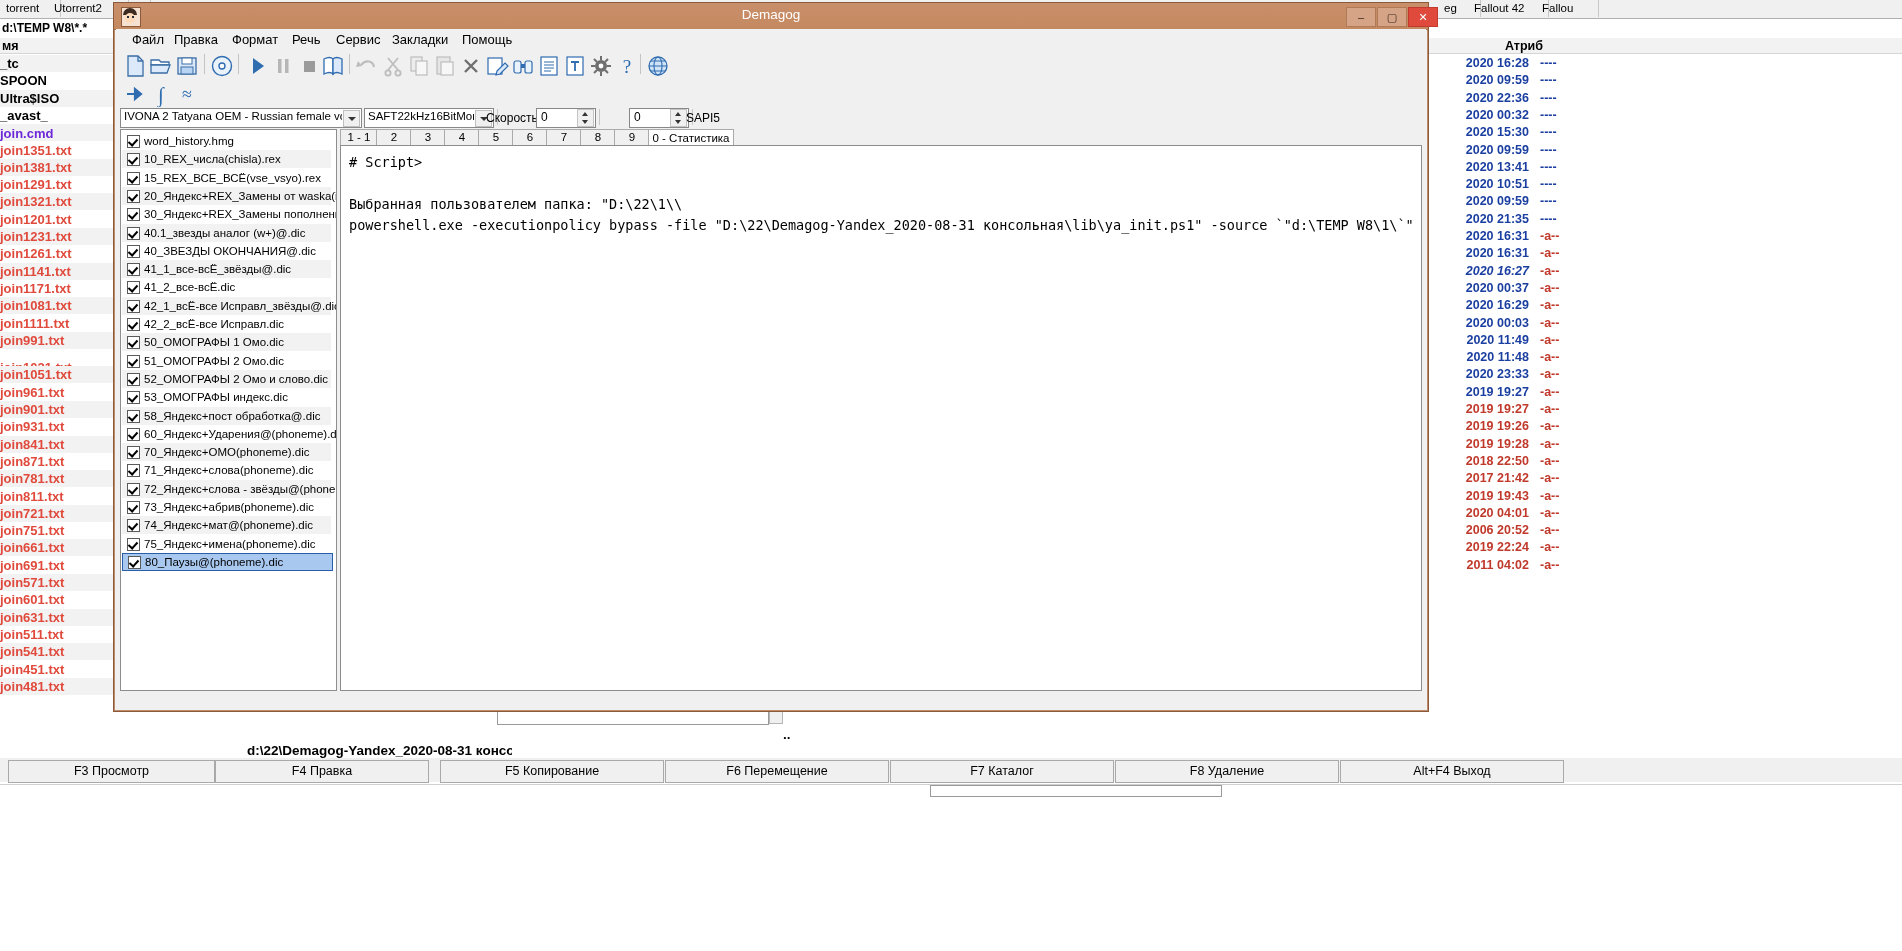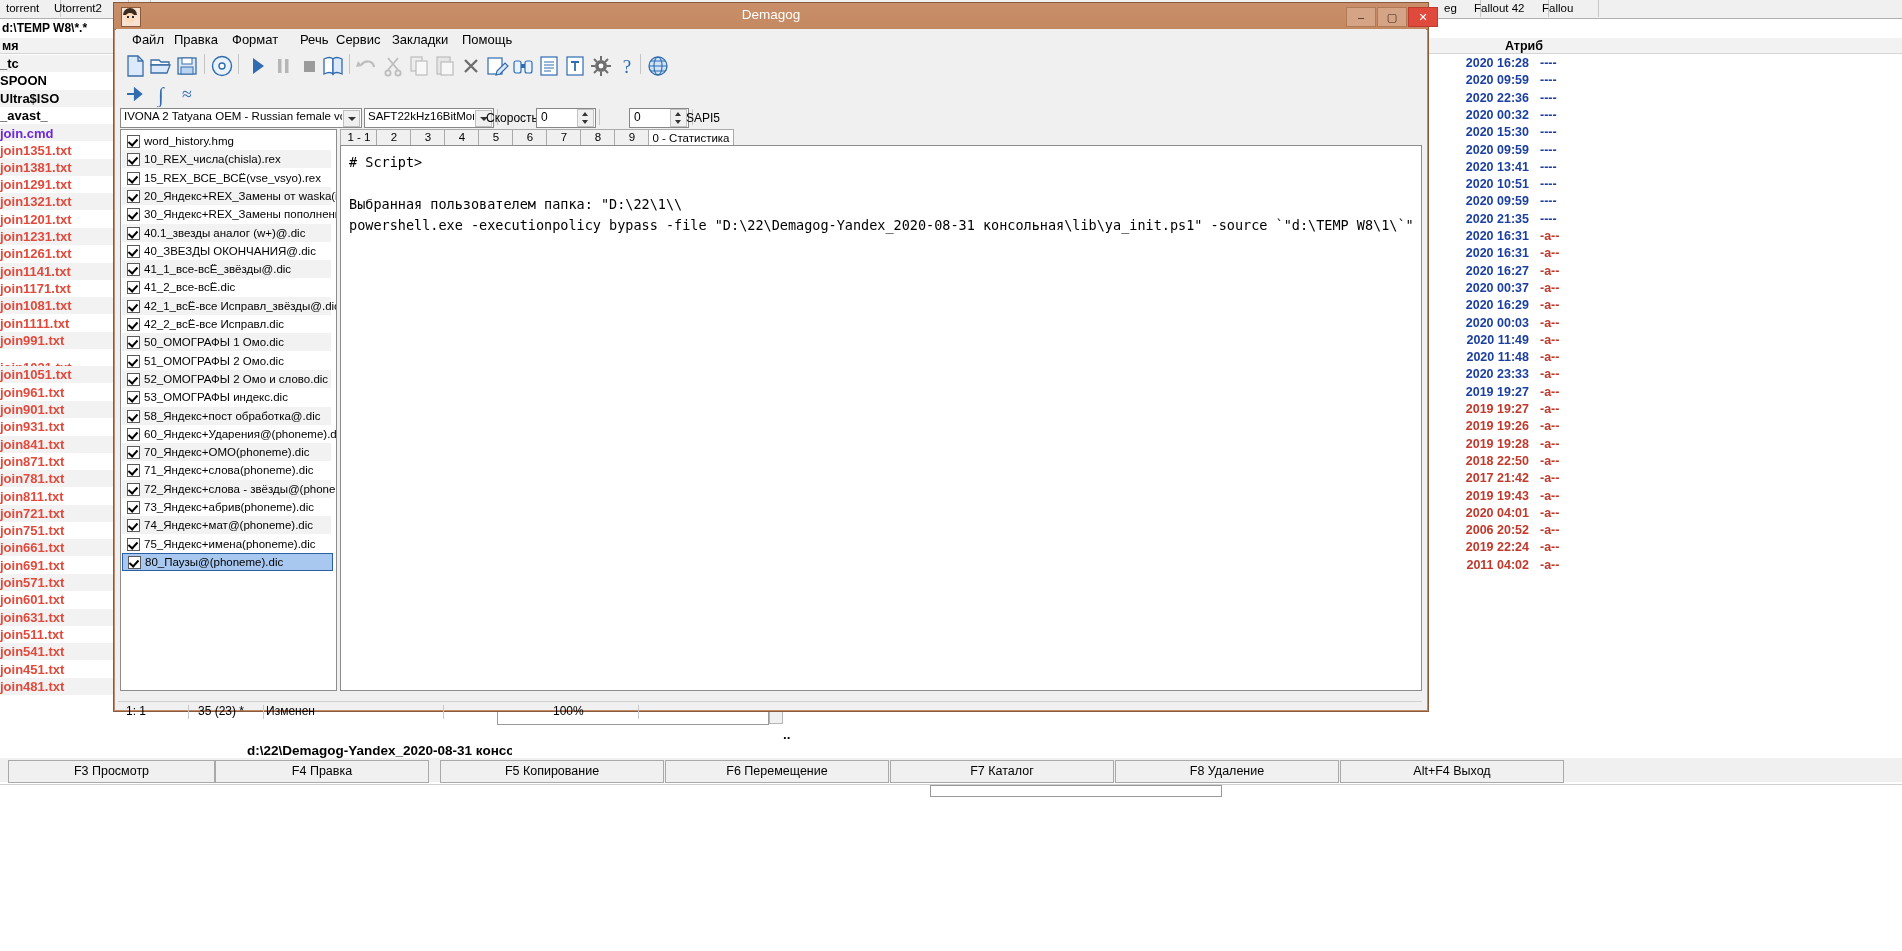--- a/index.html
+++ b/index.html
@@ -223,21 +223,21 @@
     <div class="rdate" style="left: 1424px; width: 105px; top: 177.1px; color: rgb(27, 63, 160);">2020 10:51</div>
     <div class="rattr" style="left: 1540px; top: 177.1px; color: rgb(27, 63, 160);">----</div>
     <div class="rdate" style="left: 1424px; width: 105px; top: 194.4px; color: rgb(27, 63, 160);">2020 09:59</div>
     <div class="rattr" style="left: 1540px; top: 194.4px; color: rgb(27, 63, 160);">----</div>
     <div class="rdate" style="left: 1424px; width: 105px; top: 211.7px; color: rgb(27, 63, 160);">2020 21:35</div>
     <div class="rattr" style="left: 1540px; top: 211.7px; color: rgb(27, 63, 160);">----</div>
     <div class="rdate" style="left: 1424px; width: 105px; top: 229px; color: rgb(27, 63, 160);">2020 16:31</div>
     <div class="rattr" style="left: 1540px; top: 229px; color: rgb(192, 57, 43);">-a--</div>
     <div class="rdate" style="left: 1424px; width: 105px; top: 246.3px; color: rgb(27, 63, 160);">2020 16:31</div>
     <div class="rattr" style="left: 1540px; top: 246.3px; color: rgb(192, 57, 43);">-a--</div>
-    <div class="rdate" style="left: 1424px; width: 105px; top: 263.6px; color: rgb(27, 63, 160);">2020 16:27</div>
+    <div class="rdate" style="left: 1424px; width: 105px; top: 263.6px; color: rgb(27, 63, 160); font-style: italic;">2020 16:27</div>
     <div class="rattr" style="left: 1540px; top: 263.6px; color: rgb(192, 57, 43);">-a--</div>
     <div class="rdate" style="left: 1424px; width: 105px; top: 280.9px; color: rgb(27, 63, 160);">2020 00:37</div>
     <div class="rattr" style="left: 1540px; top: 280.9px; color: rgb(192, 57, 43);">-a--</div>
     <div class="rdate" style="left: 1424px; width: 105px; top: 298.2px; color: rgb(27, 63, 160);">2020 16:29</div>
     <div class="rattr" style="left: 1540px; top: 298.2px; color: rgb(192, 57, 43);">-a--</div>
     <div class="rdate" style="left: 1424px; width: 105px; top: 315.5px; color: rgb(27, 63, 160);">2020 00:03</div>
     <div class="rattr" style="left: 1540px; top: 315.5px; color: rgb(192, 57, 43);">-a--</div>
     <div class="rdate" style="left: 1424px; width: 105px; top: 332.8px; color: rgb(27, 63, 160);">2020 11:49</div>
     <div class="rattr" style="left: 1540px; top: 332.8px; color: rgb(192, 57, 43);">-a--</div>
     <div class="rdate" style="left: 1424px; width: 105px; top: 350.1px; color: rgb(27, 63, 160);">2020 11:48</div>
@@ -309,21 +309,21 @@
         <span>✕</span>
       </div>
   </div>
 
   <div class="winbody">
 
     <div class="menubar" id="menubar">
         <div class="menuitem" style="left: 8px;">Файл</div>
         <div class="menuitem" style="left: 50px;">Правка</div>
         <div class="menuitem" style="left: 108px;">Формат</div>
-        <div class="menuitem" style="left: 176px;">Речь</div>
+        <div class="menuitem" style="left: 168px;">Речь</div>
         <div class="menuitem" style="left: 212px;">Сервис</div>
         <div class="menuitem" style="left: 268px;">Закладки</div>
         <div class="menuitem" style="left: 338px;">Помощь</div>
       </div>
 
     <div class="toolbar" style="top:22px;height:30px;">
       <div class="tbtn" style="left:6px;top:2px;">
         <svg class="svgico" width="26" height="26" viewBox="0 0 26 26">
             <path d="M6 3h10l5 5v15H6z" fill="#dbe9fb" stroke="#3a6ea5" stroke-width="1.3"></path>
             <path d="M16 3v5h5" fill="none" stroke="#3a6ea5" stroke-width="1.3"></path>
@@ -617,25 +617,15 @@
         <div class="etab act" style="left: 308px; width: 84px;">0 - Статистика</div>
       </div>
 
     <div class="editor" style="left:224px;top:116px;width:1080px;height:544px;">
       <div class="code"># Script&gt;
 
 Выбранная пользователем папка: "D:\22\1\\
 powershell.exe -executionpolicy bypass -file "D:\22\Demagog-Yandex_2020-08-31 консольная\lib\ya_init.ps1" -source `"d:\TEMP W8\1\`"</div>
     </div>
 
-    <div class="statbar" style="left:2px;top:672px;width:1304px;">
-      <div class="stcell" style="left:8px;">1: 1</div>
-      <div class="stsep" style="left:70px;"></div>
-      <div class="stcell" style="left:80px;">35 (23) *</div>
-      <div class="stsep" style="left:145px;"></div>
-      <div class="stcell" style="left:148px;">Изменен</div>
-      <div class="stsep" style="left:325px;"></div>
-      <div class="stcell" style="left:435px;">100%</div>
-      <div class="stsep" style="left:520px;"></div>
-    </div>
 
   </div>
 </div>
 
 </body></html>

